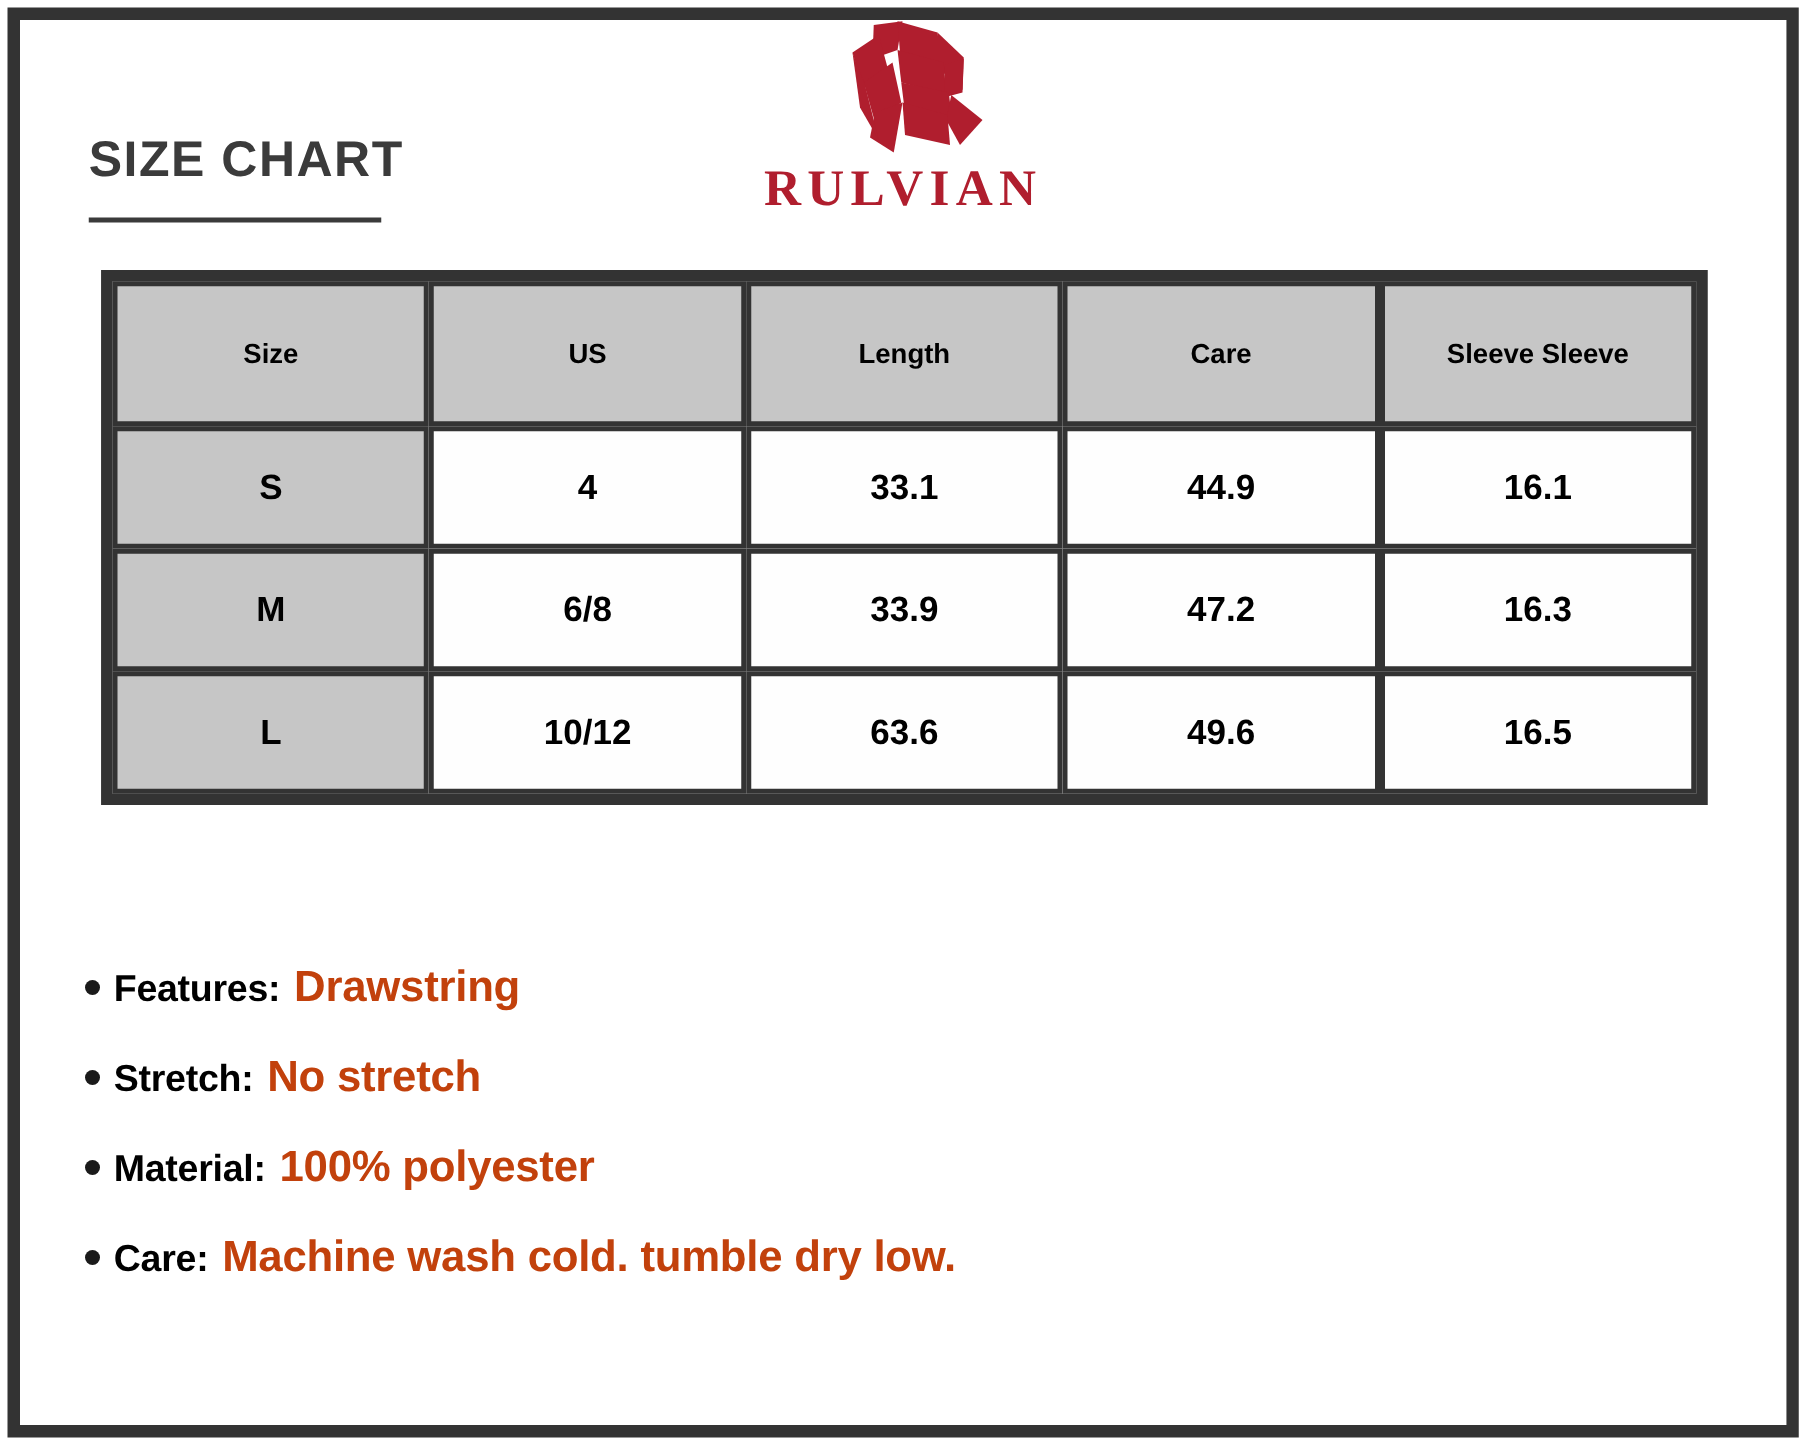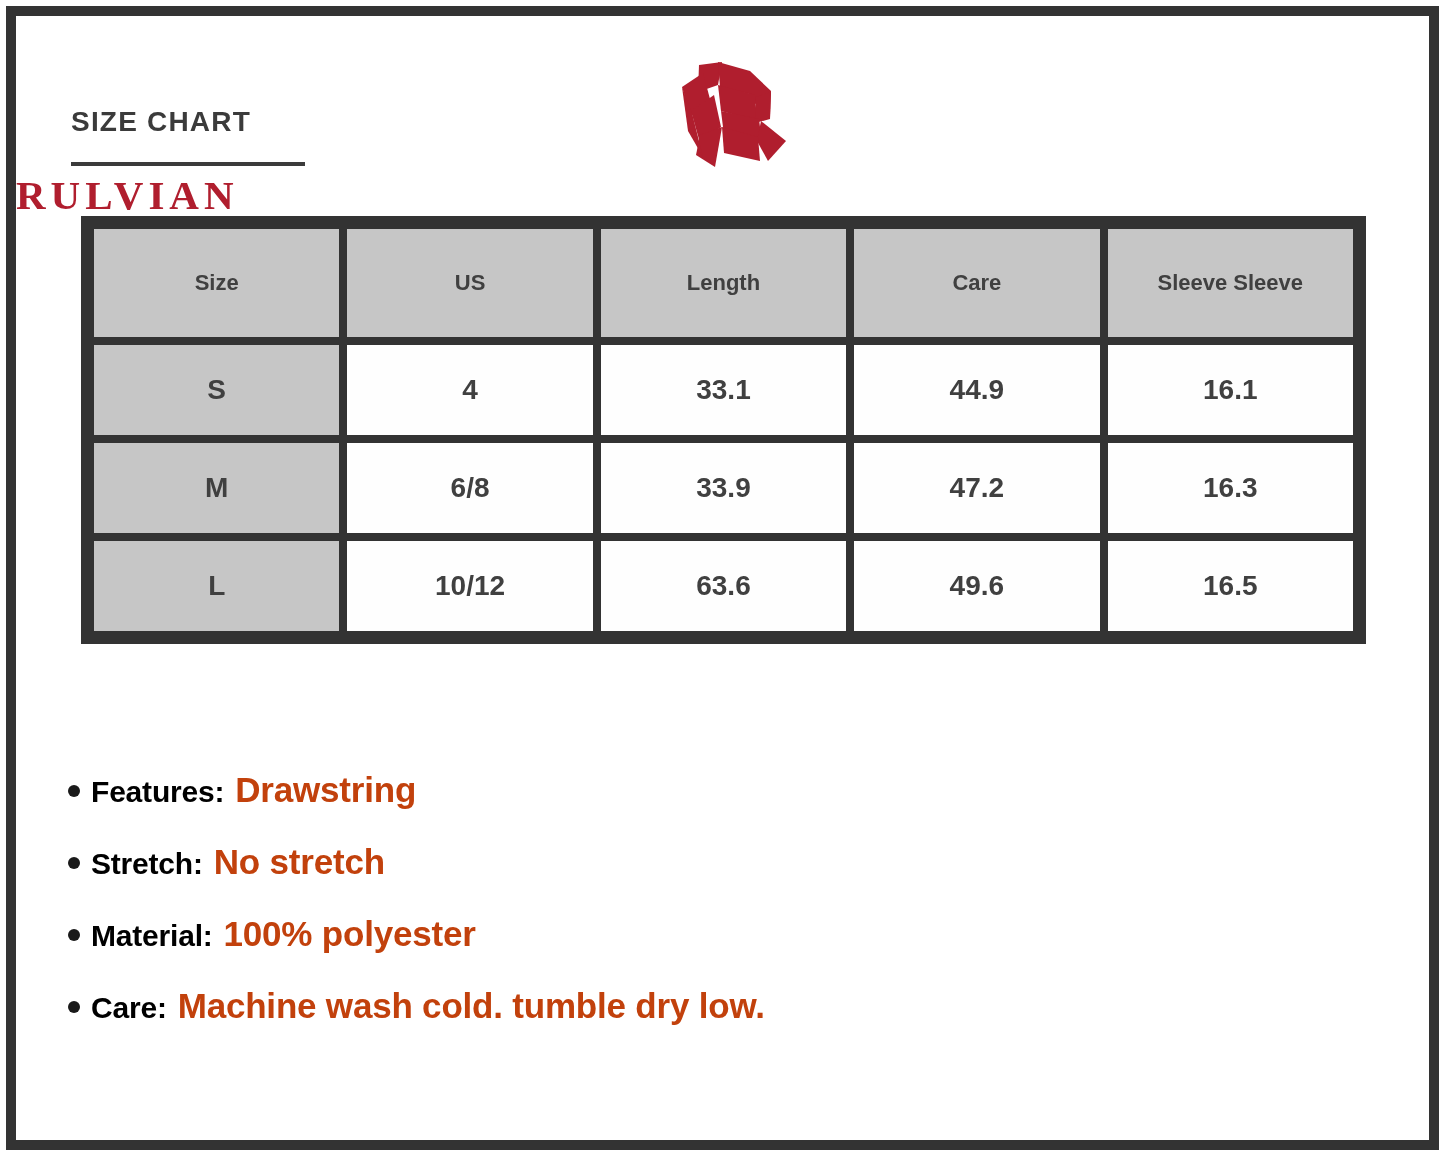--- a/index.html
+++ b/index.html
@@ -43,40 +43,40 @@
     top: 0;
     width: 100%;
     height: 190px;
   }
   .title-block {
     position: absolute;
     left: 55px;
     top: 92px;
   }
   .title {
-    font-size: 28px;
+    font-size: 40px;
     font-weight: bold;
     color: #3b3b3b;
     letter-spacing: 1.2px;
     line-height: 1;
     margin: 0;
     white-space: nowrap;
   }
   .title-rule {
     width: 234px;
     height: 4px;
     background: #3b3b3b;
     margin-top: 26px;
   }
   .brand {
     position: absolute;
     left: 0;
     top: 0;
     width: 100%;
-    padding-top: 45px;
+    text-align: center;
     box-sizing: border-box;
   }
   .brand-mark {
     display: block;
     margin: 0 auto;
   }
   .brand-name {
     display: block;
     margin-top: 6px;
     font-family: "Liberation Serif", serif;
@@ -99,21 +99,21 @@
     width: 100%;
     background: #333333;
     border: 9px solid #333333;
     table-layout: fixed;
   }
   table.size-table td,
   table.size-table th {
     border: 4px solid #333333;
     text-align: center;
     vertical-align: middle;
-    color: #404040;
+    color: #000000;
     font-weight: bold;
   }
   table.size-table thead th {
     background: #c6c6c6;
     height: 106px;
     font-size: 22px;
   }
   table.size-table tbody td {
     background: #fefefe;
     height: 88px;

